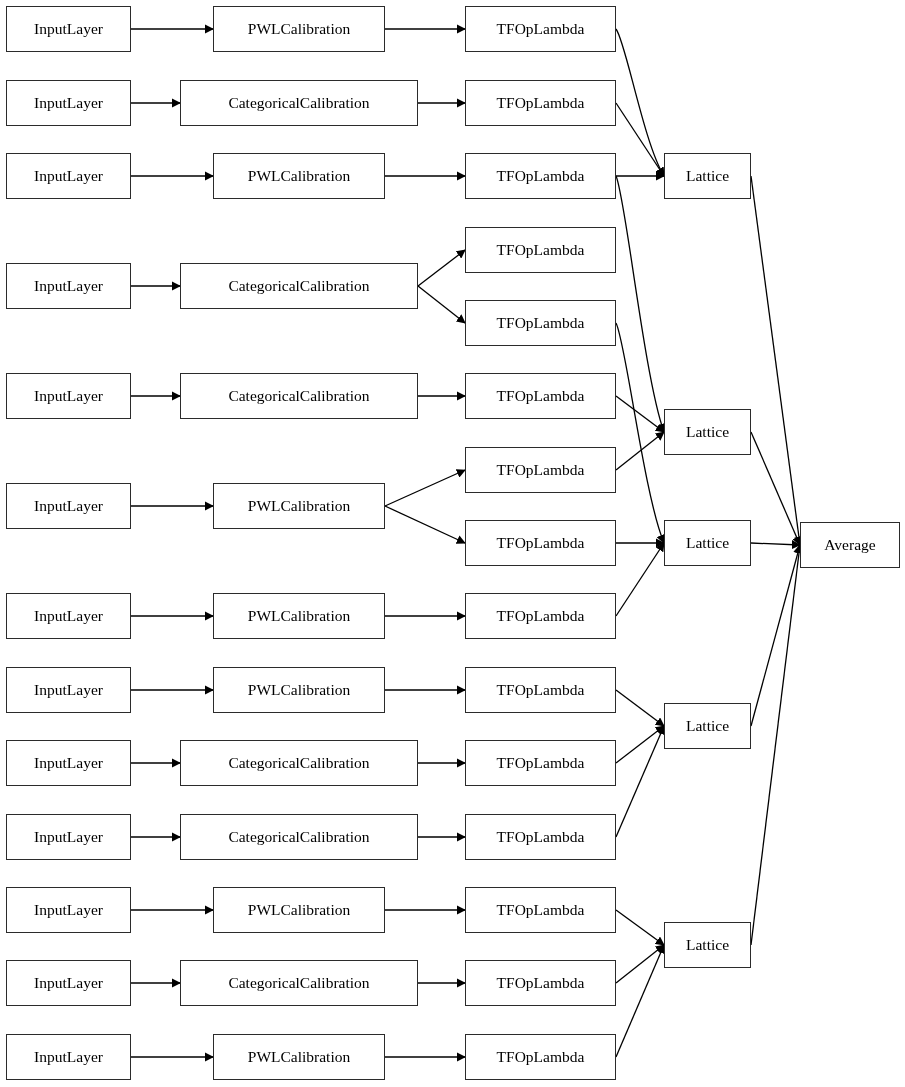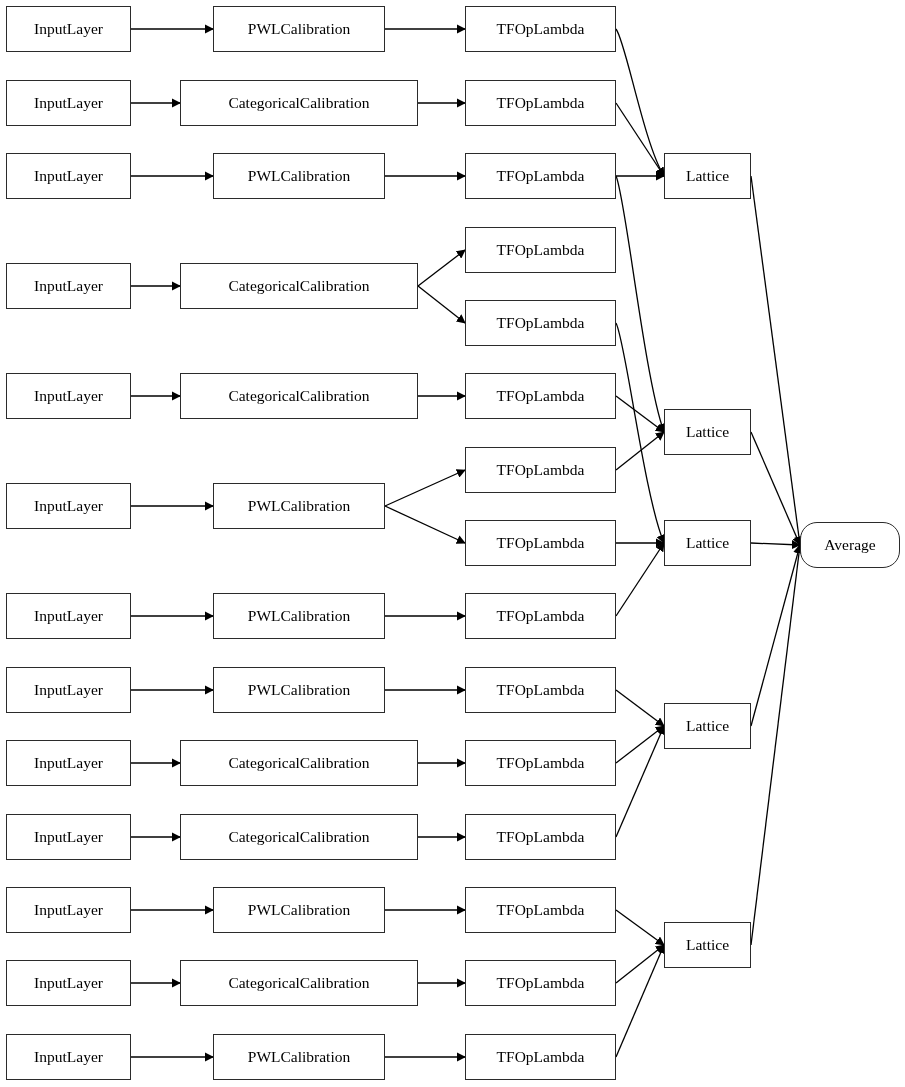--- a/index.html
+++ b/index.html
@@ -205,17 +205,17 @@
       </div>
       <div class="node" style="left: 664px; top: 520px; width: 87px; height: 46px;">
         <span>Lattice</span>
       </div>
       <div class="node" style="left: 664px; top: 703px; width: 87px; height: 46px;">
         <span>Lattice</span>
       </div>
       <div class="node" style="left: 664px; top: 922px; width: 87px; height: 46px;">
         <span>Lattice</span>
       </div>
-      <div class="node" style="left: 800px; top: 522px; width: 100px; height: 46px; border-radius: 17px;">
+      <div class="node" style="left: 800px; top: 522px; width: 100px; height: 46px;">
         <span>Average</span>
       </div>
     </div>
 </div>
 
 </body></html>

